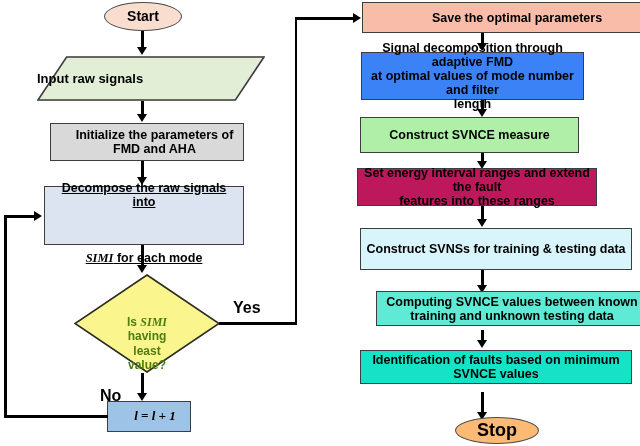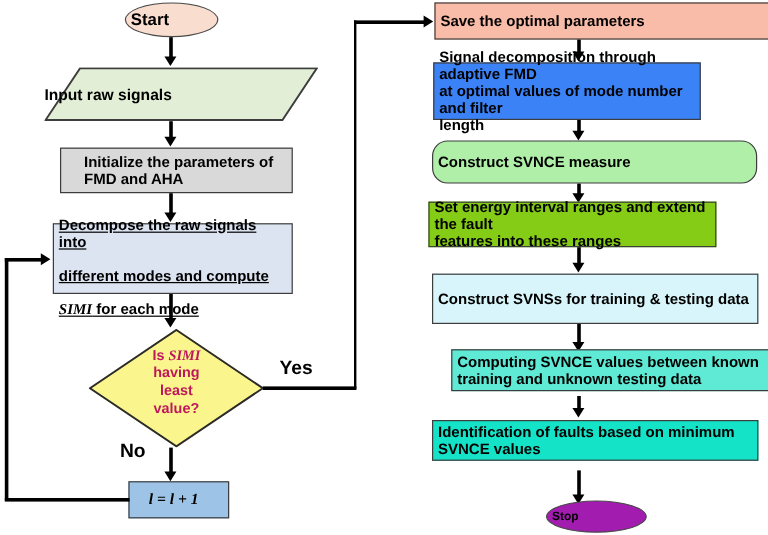--- a/index.html
+++ b/index.html
@@ -16,21 +16,21 @@
     height: 446px;
     background: #ffffff;
     overflow: hidden;
   }
   .node {
     position: absolute;
     box-sizing: border-box;
     display: flex;
     align-items: center;
     justify-content: center;
-    text-align: left;
+    text-align: center;
     color: #000000;
     font-weight: bold;
     line-height: 1.12;
     border: 1.5px solid #3d3d3d;
   }
   .node .lbl { display: block; width: 100%; padding: 0 4px; white-space: pre-line; }
 
   
   .terminator {
     border-radius: 50%;
@@ -56,22 +56,22 @@
   }
   
   .dec-wrap { position: absolute; box-sizing: border-box; }
   .dec-shape {
     position: absolute; inset: 0;
     background: #fbf58e;
     clip-path: polygon(50% 0%, 100% 50%, 50% 100%, 0% 50%);
   }
   .dec-text {
     position: absolute; inset: 0;
-    display: flex; align-items: flex-start; justify-content: center;
-    text-align: center; font-weight: bold; color: #be185d;
+    display: flex; align-items: flex-end; justify-content: center;
+    text-align: center; font-weight: bold; color: #4d7c0f;
     line-height: 1.22;
     white-space: pre-line;
   }
   
   .ln {
     position: absolute;
     background: #000000;
   }
   .arrow-down {
     position: absolute;
@@ -124,21 +124,21 @@
     <span class="lbl">Initialize the parameters of
 FMD and AHA</span>
   </div>
 
   <div class="ln" style="left:141px; top:161px; width:3px; height:18px;"></div>
   <div class="arrow-down" style="left:137px; top:177px;"></div>
 
   <div class="node" style="left:44px; top:186px; width:200px; height:59px; background:#dce3f1; font-size:12.5px;text-decoration:underline;">
     <span class="lbl">
       <span>Decompose the raw signals into</span><br>
-      <span>different modes and compute</span><br>
+      <br>
       <span class="mathi">SIMI</span><span> for each mode</span>
     </span>
   </div>
 
   <div class="ln" style="left:141px; top:245px; width:3px; height:22px;"></div>
   <div class="arrow-down" style="left:137px; top:265px;"></div>
 
   <div class="dec-wrap" style="left:74px; top:274px; width:146px; height:99px;">
     <div class="dec-shape"></div>
     <svg class="io-outline" viewBox="0 0 146 99" preserveAspectRatio="none">
@@ -147,21 +147,21 @@
     <div class="dec-text" style="font-size:12px;">
       <span>
         <span>Is </span><span class="mathi">SIMI</span><span>
 having
 least
 value?</span>
       </span>
     </div>
   </div>
 
-  <div class="edge-label" style="left:100px; top:368px;">No</div>
+  <div class="edge-label" style="left:100px; top:387px;">No</div>
 
   <div class="ln" style="left:141px; top:373px; width:3px; height:22px;"></div>
   <div class="arrow-down" style="left:137px; top:393px;"></div>
 
   <div class="node" style="left:107px; top:401px; width:84px; height:31px; background:#9dc3e6; font-size:13px;padding-left:12px;">
     <span class="lbl mathi">l = l + 1</span>
   </div>
 
   <div class="ln" style="left:4px; top:415px; width:104px; height:2.5px;"></div>
   <div class="ln" style="left:4px; top:215px; width:2.5px; height:202px;"></div>
@@ -184,28 +184,28 @@
 
   <div class="node" style="left:361px; top:52px; width:223px; height:48px; background:#3b82f6; font-size:12.5px;">
     <span class="lbl">Signal decomposition through adaptive FMD
 at optimal values of mode number and filter
 length</span>
   </div>
 
   <div class="ln" style="left:481px; top:100px; width:3px; height:11px;"></div>
   <div class="arrow-down" style="left:477px; top:109px;"></div>
 
-  <div class="node" style="left:360px; top:117px; width:271px; height:36px; background:#b0efa8; font-size:12.5px;border-radius:13px;">
+  <div class="node" style="left:360px; top:117px; width:219px; height:36px; background:#b0efa8; font-size:12.5px;">
     <span class="lbl">Construct SVNCE measure</span>
   </div>
 
   <div class="ln" style="left:481px; top:153px; width:3px; height:11px;"></div>
   <div class="arrow-down" style="left:477px; top:161px;"></div>
 
-  <div class="node" style="left:357px; top:168px; width:240px; height:38px; background:#84cc16; font-size:12.5px;">
+  <div class="node" style="left:357px; top:168px; width:240px; height:38px; background:#be185d; font-size:12.5px;">
     <span class="lbl">Set energy interval ranges and extend the fault
 features into these ranges</span>
   </div>
 
   <div class="ln" style="left:481px; top:206px; width:3px; height:15px;"></div>
   <div class="arrow-down" style="left:477px; top:219px;"></div>
 
   <div class="node" style="left:360px; top:228px; width:272px; height:42px; background:#d7f5fa; font-size:12.5px;">
     <span class="lbl">Construct SVNSs for training &amp; testing data</span>
   </div>
@@ -222,17 +222,17 @@
   <div class="arrow-down" style="left:477px; top:340px;"></div>
 
   <div class="node" style="left:360px; top:350px; width:272px; height:34px; background:#15e3c8; font-size:12.5px;">
     <span class="lbl">Identification of faults based on minimum
 SVNCE values</span>
   </div>
 
   <div class="ln" style="left:481px; top:392px; width:3px; height:22px;"></div>
   <div class="arrow-down" style="left:477px; top:412px;"></div>
 
-  <div class="node terminator" style="left:455px; top:417px; width:84px; height:27px; background:#a21caf; font-size:10px;">
+  <div class="node terminator" style="left:455px; top:417px; width:84px; height:27px; background:#fdba74; font-size:18px;">
     <span class="lbl">Stop</span>
   </div>
 
 </div>
 
 </body></html>

